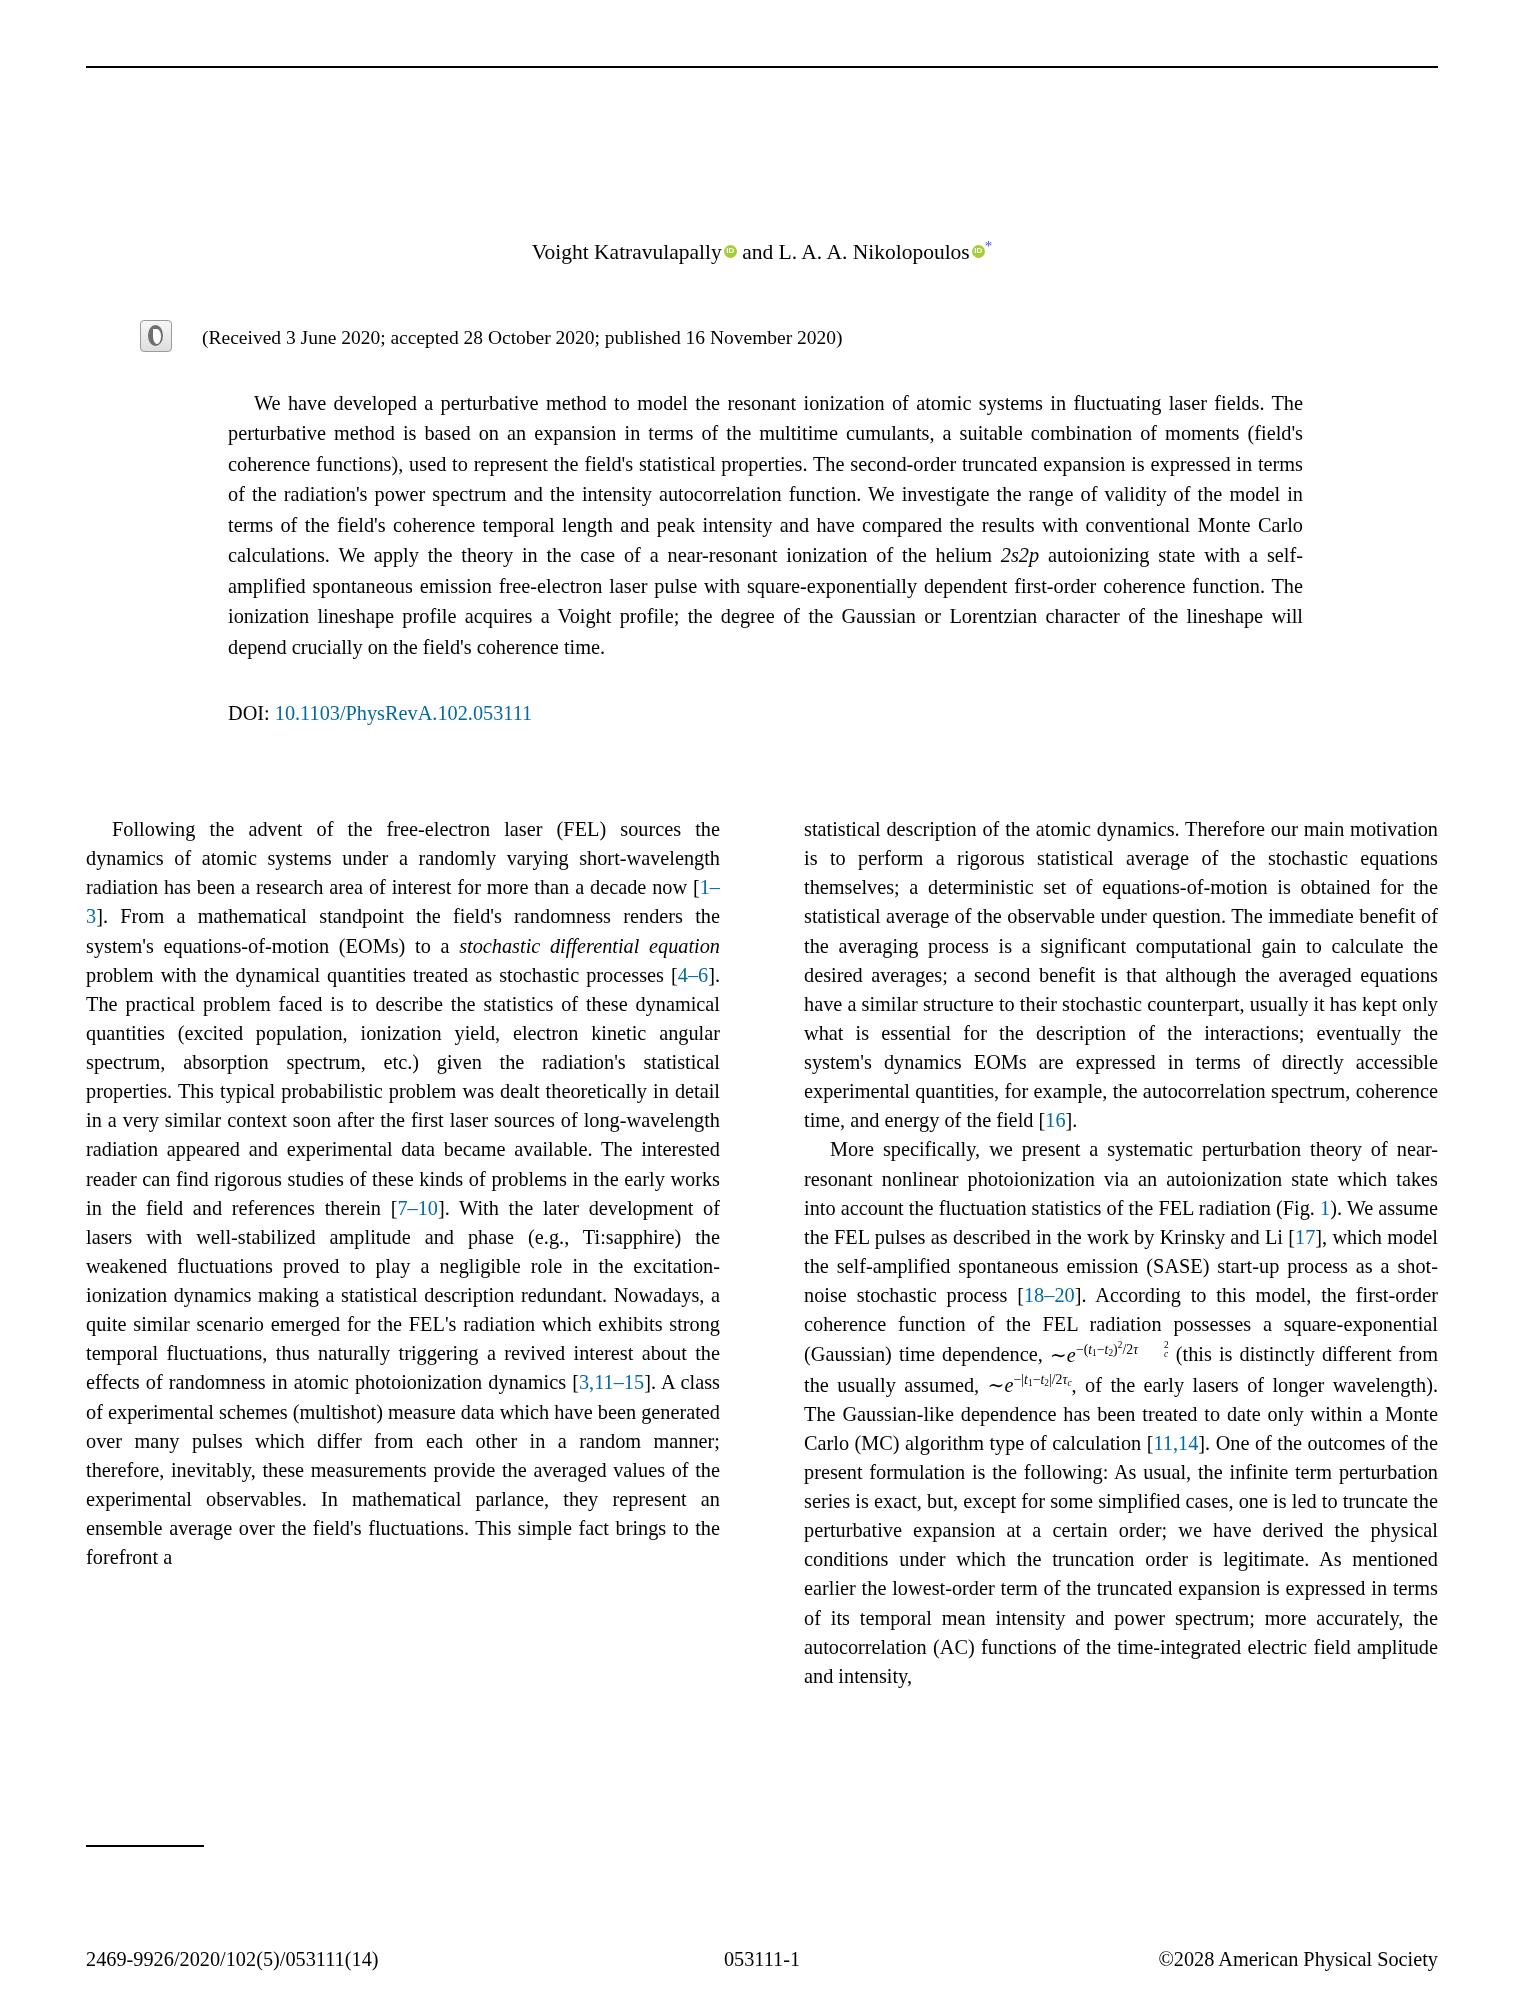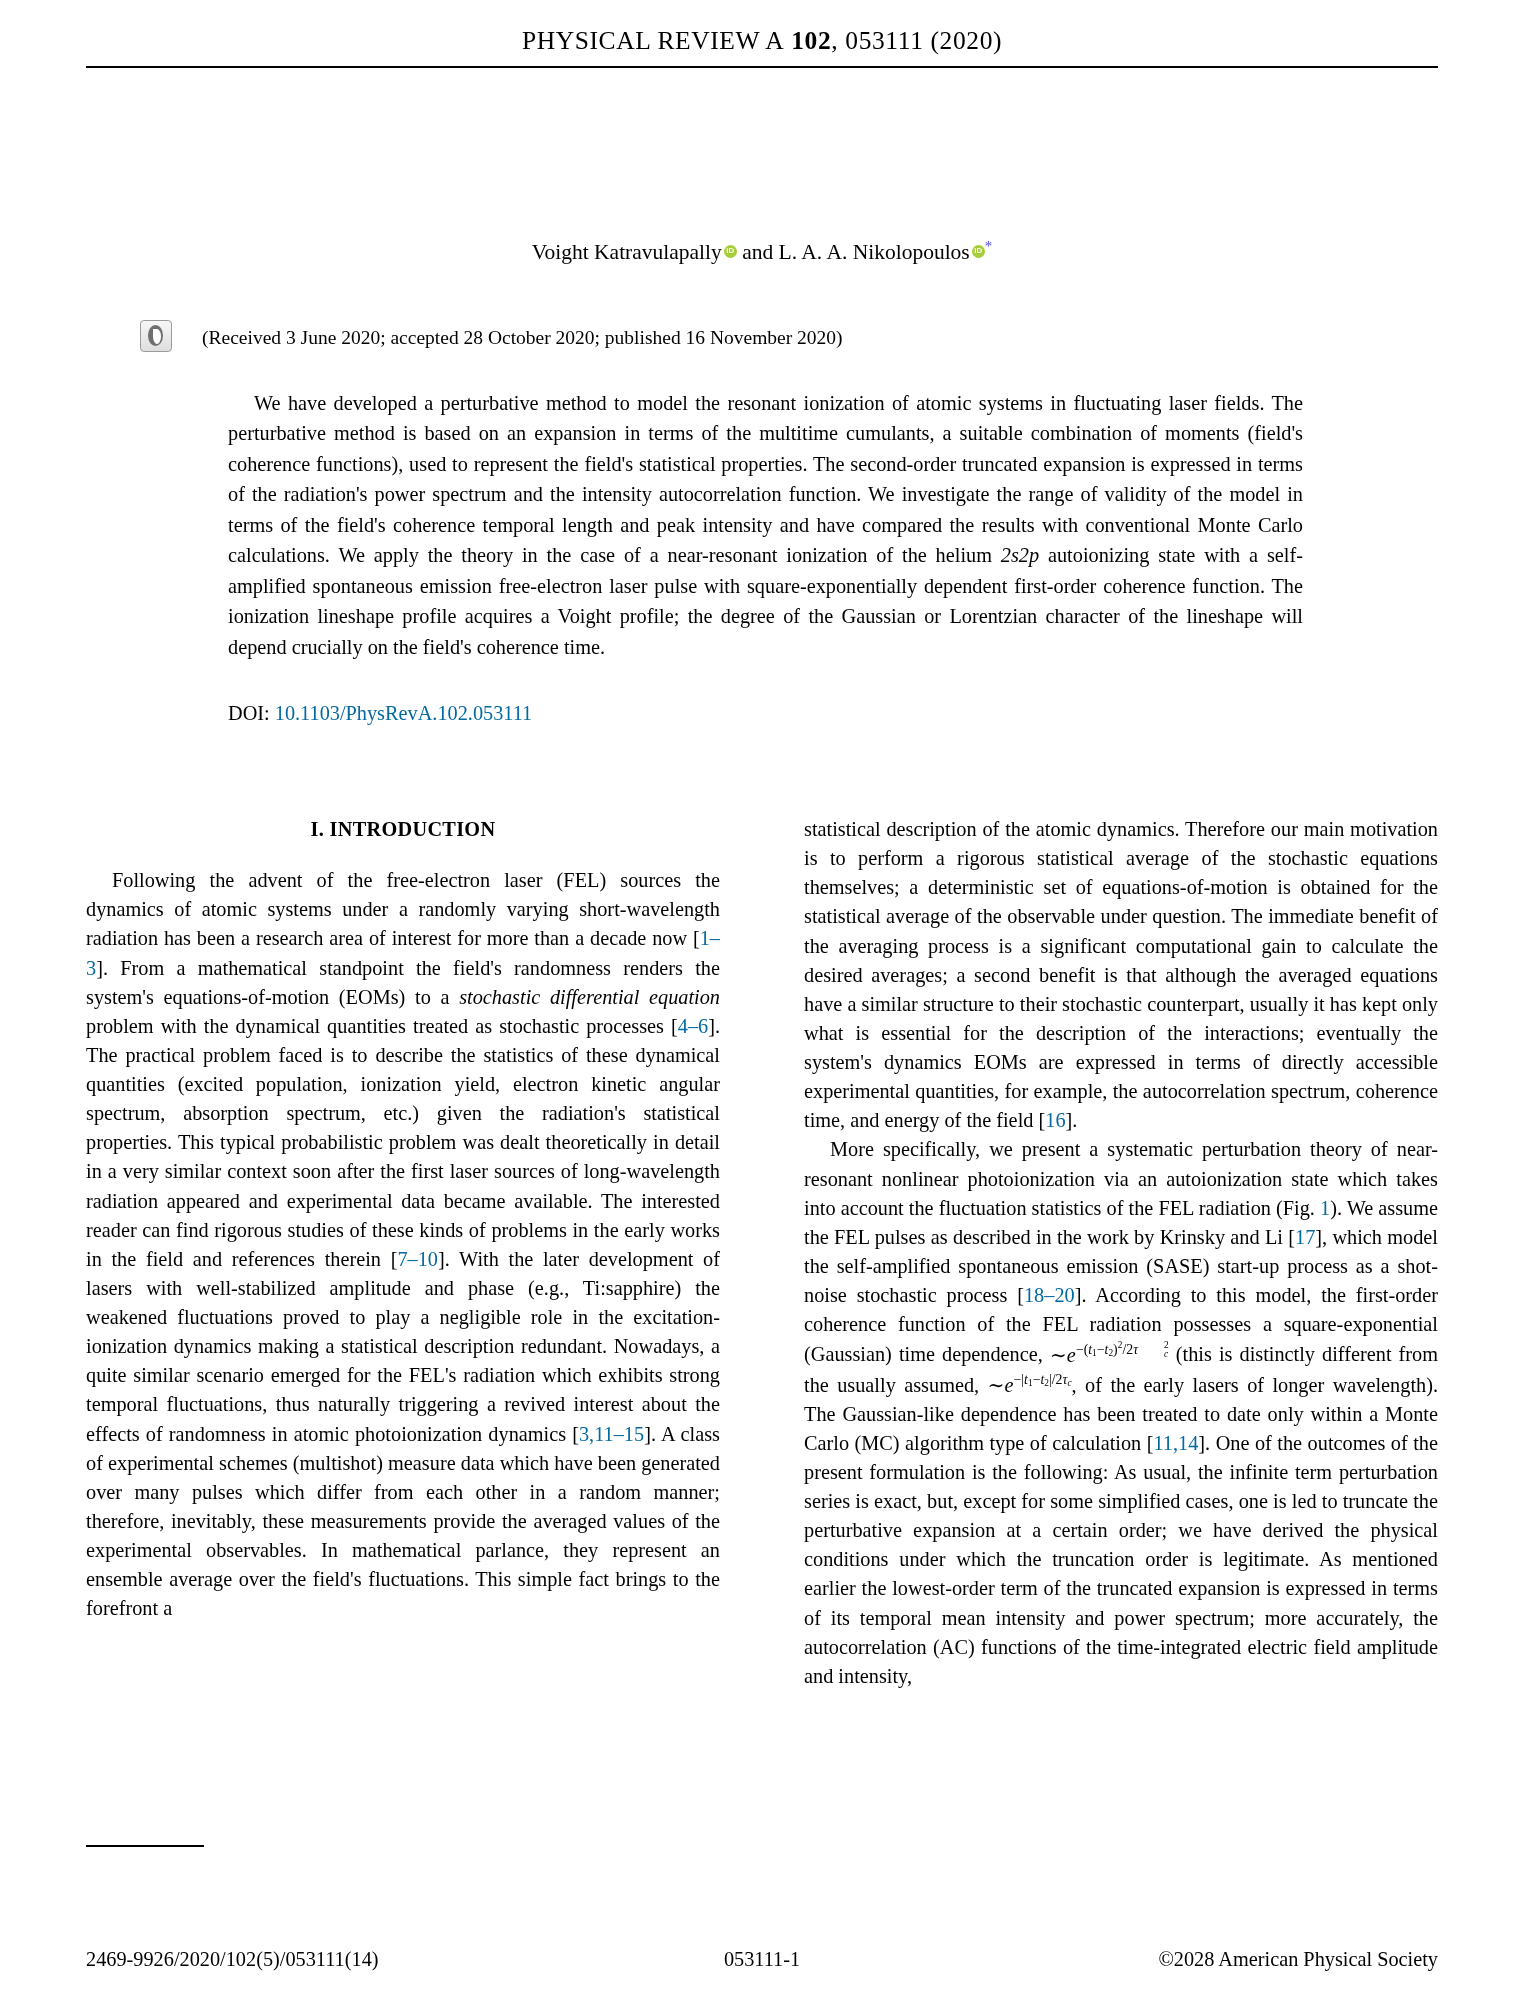--- a/index.html
+++ b/index.html
@@ -230,23 +230,20 @@
   }
   .footer .fl { position: absolute; left: 0; top: 0; }
   .footer .fc { position: absolute; left: 0; top: 0; width: 1352px; text-align: center; }
   .footer .fr { position: absolute; right: 0; top: 0; }
 </style>
 </head>
 <body>
 
 <div class="page">
 
-  <div class="runhead">
-    <span class="jname">PHYSICAL REVIEW A</span><span>&nbsp;</span><span class="vol">102</span><span>,&nbsp;</span><span>053111</span><span>&nbsp;</span><span>(2020)</span>
-  </div>
   <div class="rule-top"></div>
 
 
   <div class="authors">
     <span>Voight Katravulapally</span><span class="orcid"></span><span> and </span><span>L. A. A. Nikolopoulos</span><span class="orcid"></span><span class="star-sup">*</span>
   </div>
 
 
   <div class="datesrow">
     <span class="crossmark"></span><span>(Received 3 June 2020; accepted 28 October 2020; published 16 November 2020)</span>
@@ -254,21 +251,20 @@
 
   <div class="abstract">
     <span class="indent"></span><span>We have developed a perturbative method to model the resonant ionization of atomic systems in fluctuating laser fields. The perturbative method is based on an expansion in terms of the multitime cumulants, a suitable combination of moments (field's coherence functions), used to represent the field's statistical properties. The second-order truncated expansion is expressed in terms of the radiation's power spectrum and the intensity autocorrelation function. We investigate the range of validity of the model in terms of the field's coherence temporal length and peak intensity and have compared the results with conventional Monte Carlo calculations. We apply the theory in the case of a near-resonant ionization of the helium </span><i class="it">2s2p</i><span> autoionizing state with a self-amplified spontaneous emission free-electron laser pulse with square-exponentially dependent first-order coherence function. The ionization lineshape profile acquires a Voight profile; the degree of the Gaussian or Lorentzian character of the lineshape will depend crucially on the field's coherence time.</span>
   </div>
 
   <div class="doi">
     <span>DOI: </span><span class="ref">10.1103/PhysRevA.102.053111</span>
   </div>
 
   <div class="col col-left">
-    <div class="secthead">I. INTRODUCTION</div>
     <p class="para"><span>Following the advent of the free-electron laser (FEL) sources the dynamics of atomic systems under a randomly varying short-wavelength radiation has been a research area of interest for more than a decade now [</span><span class="ref">1–3</span><span>]. From a mathematical standpoint the field's randomness renders the system's equations-of-motion (EOMs) to a </span><i class="it">stochastic differential equation</i><span> problem with the dynamical quantities treated as stochastic processes [</span><span class="ref">4–6</span><span>]. The practical problem faced is to describe the statistics of these dynamical quantities (excited population, ionization yield, electron kinetic angular spectrum, absorption spectrum, etc.) given the radiation's statistical properties. This typical probabilistic problem was dealt theoretically in detail in a very similar context soon after the first laser sources of long-wavelength radiation appeared and experimental data became available. The interested reader can find rigorous studies of these kinds of problems in the early works in the field and references therein [</span><span class="ref">7–10</span><span>]. With the later development of lasers with well-stabilized amplitude and phase (e.g., Ti:sapphire) the weakened fluctuations proved to play a negligible role in the excitation-ionization dynamics making a statistical description redundant. Nowadays, a quite similar scenario emerged for the FEL's radiation which exhibits strong temporal fluctuations, thus naturally triggering a revived interest about the effects of randomness in atomic photoionization dynamics [</span><span class="ref">3,11–15</span><span>]. A class of experimental schemes (multishot) measure data which have been generated over many pulses which differ from each other in a random manner; therefore, inevitably, these measurements provide the averaged values of the experimental observables. In mathematical parlance, they represent an ensemble average over the field's fluctuations. This simple fact brings to the forefront a</span></p>
   </div>
 
   <div class="col col-right">
     <p class="para"><span>statistical description of the atomic dynamics. Therefore our main motivation is to perform a rigorous statistical average of the stochastic equations themselves; a deterministic set of equations-of-motion is obtained for the statistical average of the observable under question. The immediate benefit of the averaging process is a significant computational gain to calculate the desired averages; a second benefit is that although the averaged equations have a similar structure to their stochastic counterpart, usually it has kept only what is essential for the description of the interactions; eventually the system's dynamics EOMs are expressed in terms of directly accessible experimental quantities, for example, the autocorrelation spectrum, coherence time, and energy of the field [</span><span class="ref">16</span><span>].</span></p>
     <p class="para"><span>More specifically, we present a systematic perturbation theory of near-resonant nonlinear photoionization via an autoionization state which takes into account the fluctuation statistics of the FEL radiation (Fig. </span><span class="ref">1</span><span>). We assume the FEL pulses as described in the work by Krinsky and Li [</span><span class="ref">17</span><span>], which model the self-amplified spontaneous emission (SASE) start-up process as a shot-noise stochastic process [</span><span class="ref">18–20</span><span>]. According to this model, the first-order coherence function of the FEL radiation possesses a square-exponential (Gaussian) time dependence, </span><span class="mathexpr">∼<span class="m">e</span><span class="sup">−(<span class="m">t</span><span class="sub">1</span>−<span class="m">t</span><span class="sub">2</span>)<span class="sup">2</span>/2<span class="m">τ</span><span class="supsub"><span>2</span><span><span class="m">c</span></span></span></span></span><span> (this is distinctly different from the usually assumed, </span><span class="mathexpr">∼<span class="m">e</span><span class="sup">−|<span class="m">t</span><span class="sub">1</span>−<span class="m">t</span><span class="sub">2</span>|/2<span class="m">τ</span><span class="sub"><span class="m">c</span></span></span></span><span>, of the early lasers of longer wavelength). The Gaussian-like dependence has been treated to date only within a Monte Carlo (MC) algorithm type of calculation [</span><span class="ref">11,14</span><span>]. One of the outcomes of the present formulation is the following: As usual, the infinite term perturbation series is exact, but, except for some simplified cases, one is led to truncate the perturbative expansion at a certain order; we have derived the physical conditions under which the truncation order is legitimate. As mentioned earlier the lowest-order term of the truncated expansion is expressed in terms of its temporal mean intensity and power spectrum; more accurately, the autocorrelation (AC) functions of the time-integrated electric field amplitude and intensity,</span></p>
   </div>
 
   <div class="fn-rule"></div>
 

